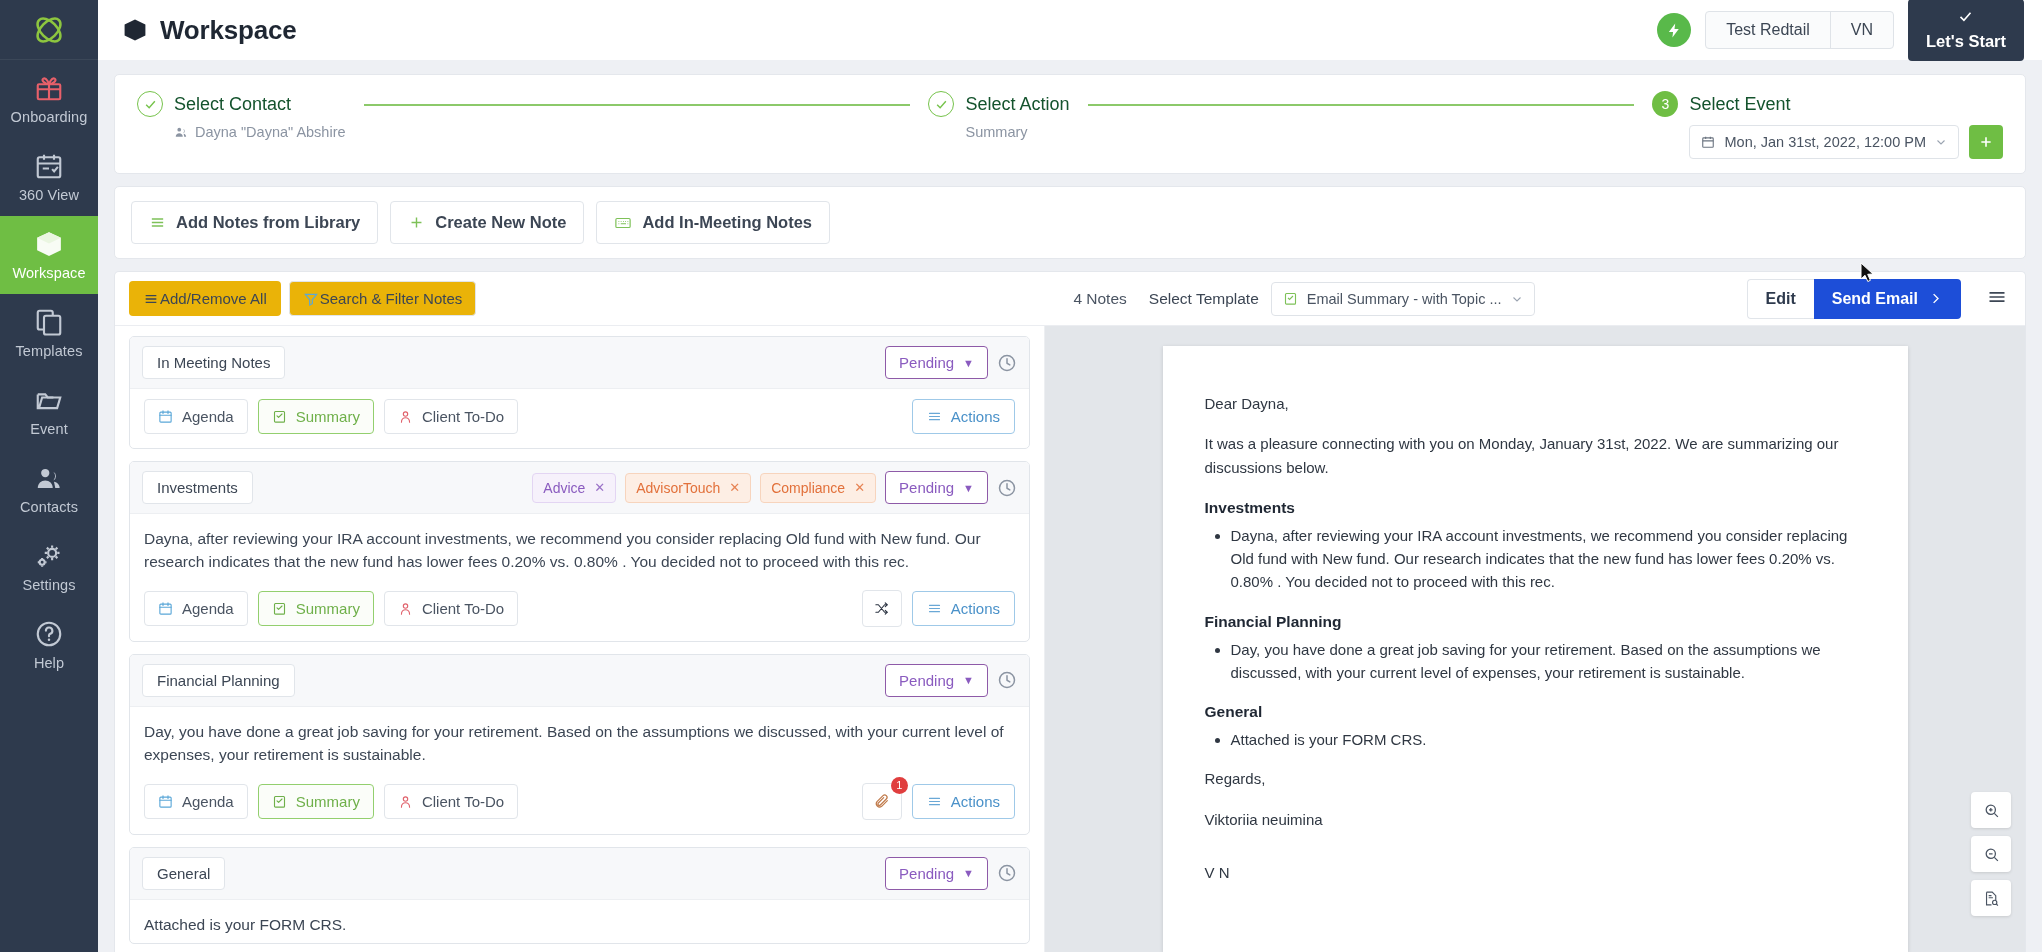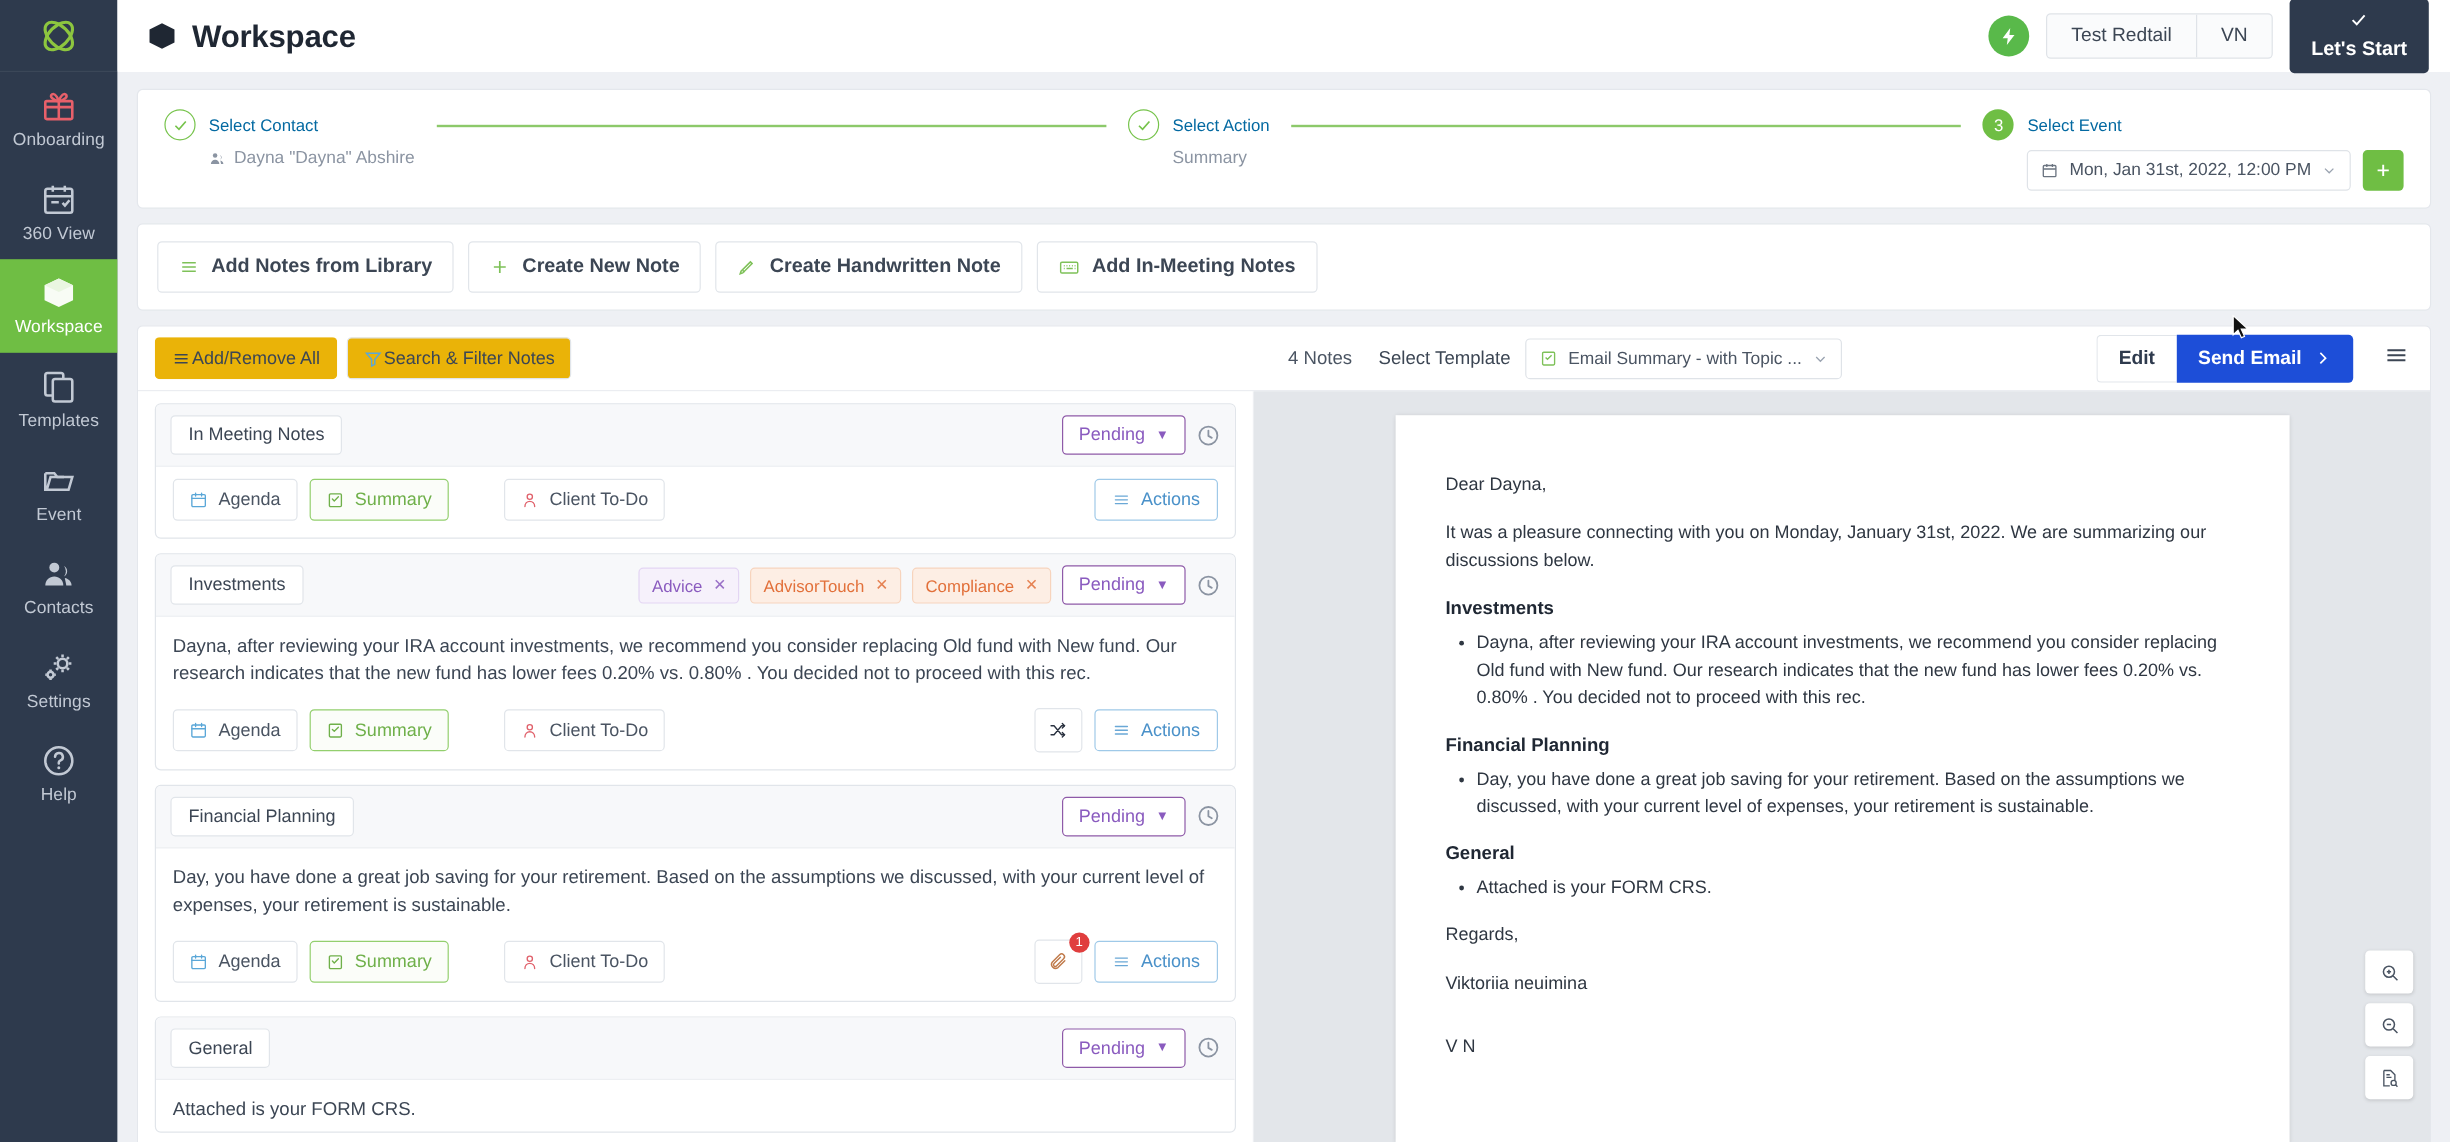--- a/index.html
+++ b/index.html
@@ -65,21 +65,21 @@
   .step-top { display: flex; align-items: center; gap: 11px; }
   .circle-check {
     width: 26px; height: 26px; border-radius: 50%; border: 1.6px solid #76c34b;
     display: flex; align-items: center; justify-content: center; flex: 0 0 26px;
   }
   .circle-num {
     width: 26px; height: 26px; border-radius: 50%; background: #6fbe44;
     color: #fff; font-size: 14px; display: flex; align-items: center;
     justify-content: center; flex: 0 0 26px;
   }
-  .step-title { font-size: 14px; color: #0369a1; white-space: nowrap; }
+  .step-title { font-size: 18px; color: #14532d; white-space: nowrap; }
   .step-sub {
     font-size: 14.5px; color: #8b94a2; margin-top: 7px; margin-left: 37px;
     display: flex; align-items: center; gap: 7px; white-space: nowrap;
   }
   .step-line { flex: 1 1 auto; height: 1.5px; background: #8cc96a; margin: 13px 18px 0 18px; }
   .date-pill {
     margin-top: 8px; margin-left: 37px; display: flex; align-items: flex-end; gap: 10px;
   }
   .date-box {
     border: 1px solid #dfe3e8; border-radius: 4px; background: #fff;
@@ -173,21 +173,21 @@
   .clock-ic { color: #8b94a2; display: flex; align-items: center; cursor: pointer; }
   .note-body { padding: 14px 14px 6px 14px; font-size: 15.5px; color: #3c4654; line-height: 1.48; }
   .note-foot { display: flex; align-items: center; gap: 10px; padding: 10px 14px 14px 14px; }
   .chip {
     border: 1px solid #e1e5ea; border-radius: 4px; background: #fff;
     padding: 8px 13px; font-size: 15px; color: #4a5462; display: flex;
     align-items: center; gap: 9px; cursor: pointer;
   }
   .chip.agenda { color: #4a5462; }
   .chip.summary { border-color: #93cf6e; color: #6fb04a; background: #fbfdf9; }
-  .chip.todo { color: #4a5462; margin-left: 36px; }
+  .chip.todo { color: #4a5462; }
   .foot-right { margin-left: auto; display: flex; align-items: center; gap: 10px; justify-content: flex-end; }
   .icon-sq {
     border: 1px solid #e1e5ea; border-radius: 4px; background: #fff;
     width: 40px; height: 37px; display: flex; align-items: center;
     justify-content: center; cursor: pointer; position: relative;
   }
   .badge {
     position: absolute; top: -7px; right: -7px; background: #e03e3e; color: #fff;
     border-radius: 50%; width: 17px; height: 17px; font-size: 11px;
     display: flex; align-items: center; justify-content: center;
@@ -406,27 +406,20 @@
         <svg width="17" height="17" viewBox="0 0 24 24" stroke="#7ec158" stroke-width="2">
             <path d="M4 7h16M4 12h16M4 17h16"></path>
           </svg>
         <span>Add Notes from Library</span>
       </div>
       <div class="act-btn">
         <svg width="17" height="17" viewBox="0 0 24 24" fill="none" stroke="#7ec158" stroke-width="2">
             <path d="M12 5v14M5 12h14"></path>
           </svg>
         <span>Create New Note</span>
-      </div>
-      <div class="act-btn">
-        <svg width="17" height="17" viewBox="0 0 24 24" fill="none" stroke="#7ec158" stroke-width="1.8">
-            <path d="M4 20l3-1 11-11-2-2L5 17z"></path>
-            <path d="M9 18 7 16"></path>
-          </svg>
-        <span>Create Handwritten Note</span>
       </div>
       <div class="act-btn">
         <svg width="18" height="18" viewBox="0 0 24 24" fill="none" stroke="#7ec158" stroke-width="1.6">
           <rect x="2.5" y="6" width="19" height="12" rx="1.5"></rect>
             <path d="M6 10h1M9 10h1M12 10h1M15 10h1M18 10h1M6 13h1M9 13h7M18 13h1"></path>
         </svg>
         <span>Add In-Meeting Notes</span>
       </div>
     </div>
 

